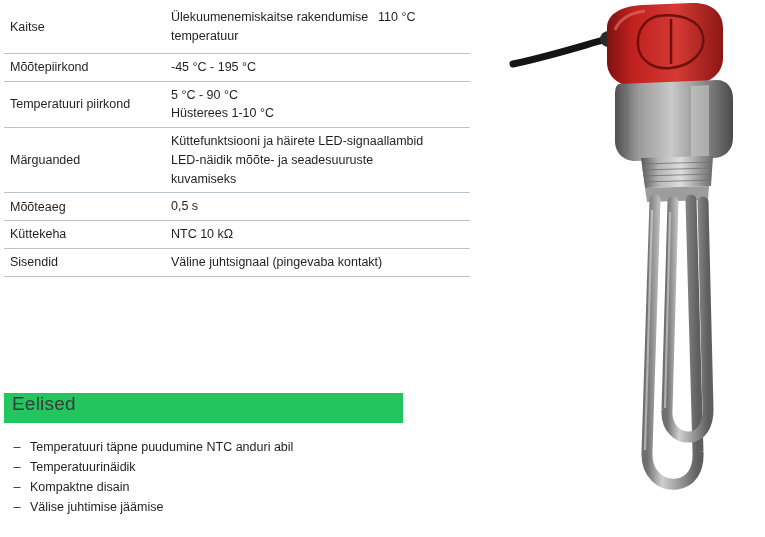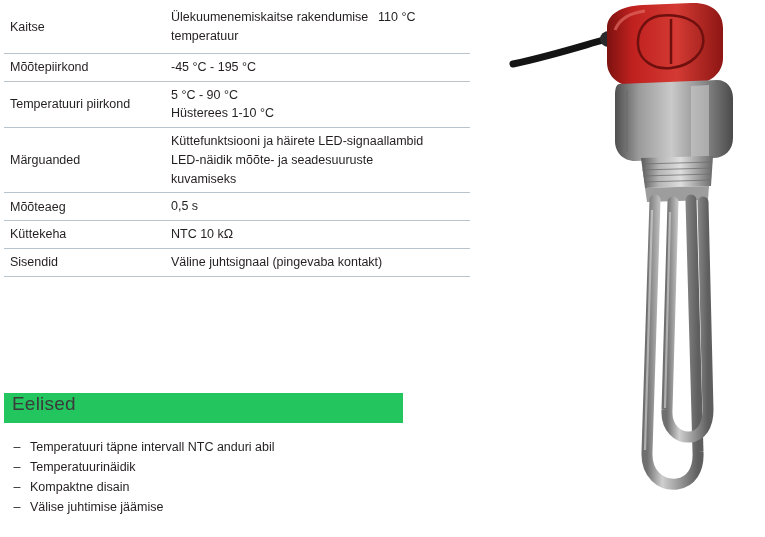--- a/index.html
+++ b/index.html
@@ -192,21 +192,21 @@
     </tbody>
   </table>
 
   <div class="benefits-header">
     <span class="title">Eelised</span>
   </div>
 
   <div class="benefits-list">
     <div class="benefit-row">
       <span class="benefit-dash">–</span>
-      <span class="benefit-text">Temperatuuri täpne intervall NTC anduri abil</span>
+      <span class="benefit-text">Temperatuuri täpne puudumine NTC anduri abil</span>
     </div>
     <div class="benefit-row">
       <span class="benefit-dash">–</span>
       <span class="benefit-text">Temperatuurinäidik</span>
     </div>
     <div class="benefit-row">
       <span class="benefit-dash">–</span>
       <span class="benefit-text">Kompaktne disain</span>
     </div>
     <div class="benefit-row">

